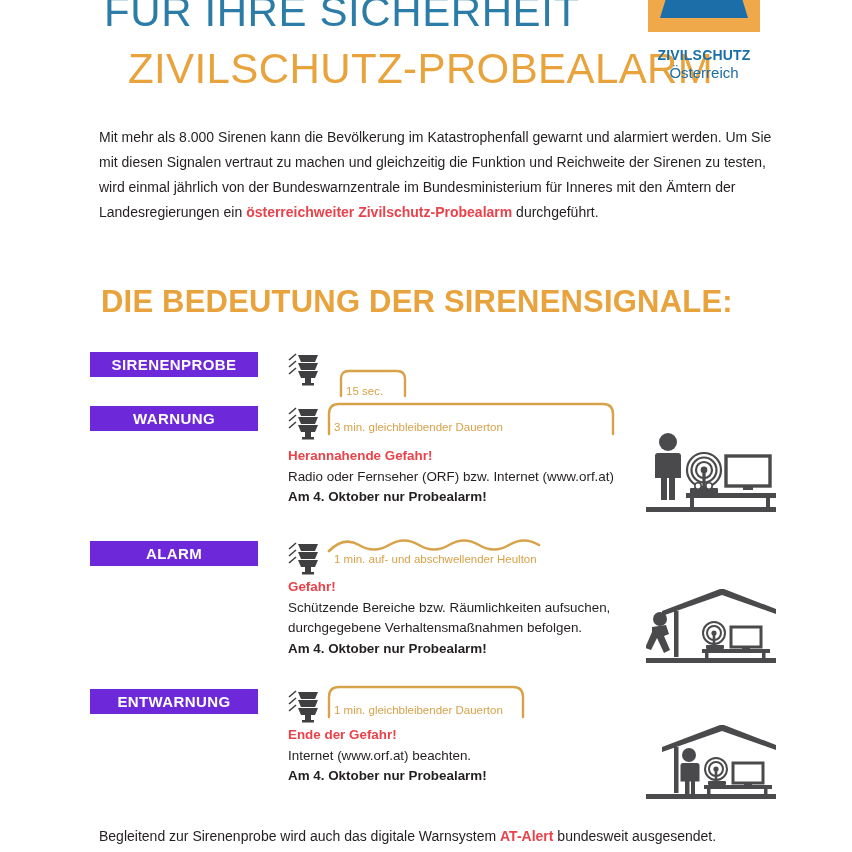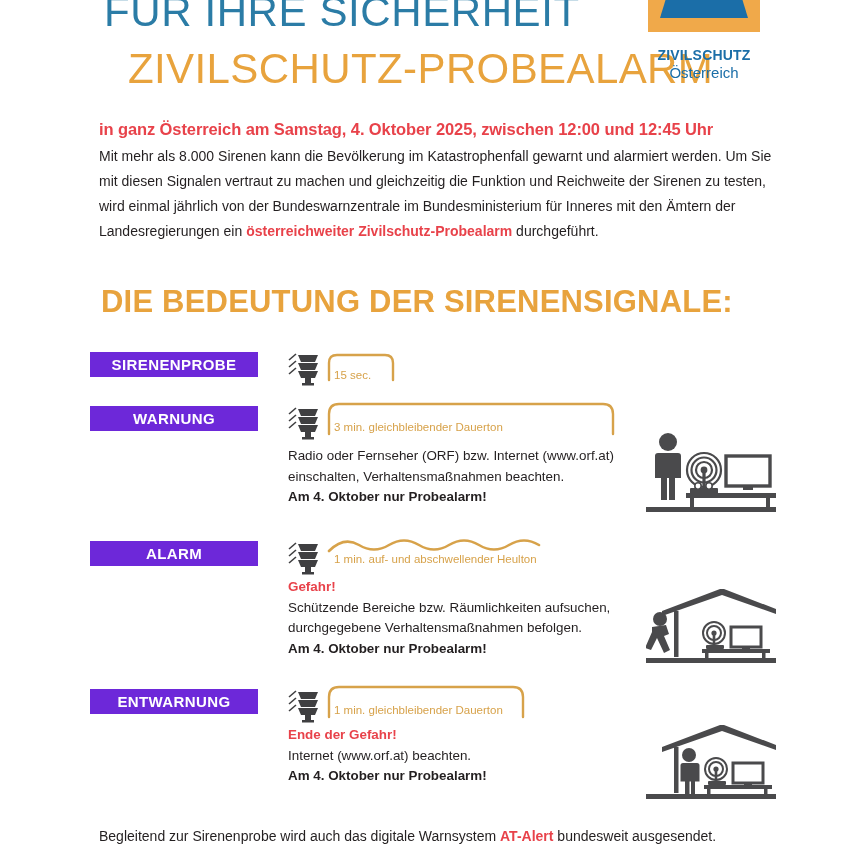--- a/index.html
+++ b/index.html
@@ -217,21 +217,20 @@
   <div id="logo">
     <div id="logo-mark">
       <div id="logo-roof"></div>
     </div>
     <div id="logo-text1">ZIVILSCHUTZ</div>
     <div id="logo-text2">Österreich</div>
   </div>
 </div>
 
 <div id="intro">
-  <div id="intro-headline">in ganz Österreich am Samstag, 4. Oktober 2025, zwischen 12:00 und 12:45 Uhr</div>
   <div id="intro-paragraph">
     <span>Mit mehr als 8.000 Sirenen kann die Bevölkerung im Katastrophenfall gewarnt und alarmiert werden. Um Sie mit diesen Signalen vertraut zu machen und gleichzeitig die Funktion und Reichweite der Sirenen zu testen, wird einmal jährlich von der Bundeswarnzentrale im Bundesministerium für Inneres mit den Ämtern der Landesregierungen ein </span><span class="hl-red">österreichweiter Zivilschutz-Probealarm</span><span> durchgeführt.</span>
   </div>
 </div>
 
 <div id="section-heading">DIE BEDEUTUNG DER SIRENENSIGNALE:</div>
 
 <div class="signal-row" style="top:352px;">
   <div class="badge">SIRENENPROBE</div>
 
@@ -243,21 +242,21 @@
       <rect x="17" y="28" width="6" height="6"></rect>
       <rect x="14" y="33" width="12" height="2.5"></rect>
     </g>
     <g stroke="#3f3f41" stroke-width="1.6" fill="none">
       <line x1="1" y1="10" x2="8" y2="4"></line>
       <line x1="1" y1="17" x2="8" y2="11"></line>
       <line x1="1" y1="24" x2="8" y2="18"></line>
     </g>
   </svg>
 
-  <div class="tone" style="top:0px;">
+  <div class="tone" style="top:16px;margin-left:12px;">
     <svg width="70" height="30" viewBox="0 0 70 30">
       <path d="M3 28 L3 11 Q3 3 11 3 L59 3 Q67 3 67 11 L67 28" fill="none" stroke="#d7a24a" stroke-width="2.4" stroke-linecap="round"></path>
     </svg>
     <div class="tone-label" style="left:8px; top:17px;">15 sec.</div>
   </div>
 </div>
 
 <div class="signal-row" style="top:406px;">
   <div class="badge">WARNUNG</div>
 
@@ -277,22 +276,22 @@
   </svg>
 
   <div class="tone" style="top:-6px;text-align:right;">
     <svg width="290" height="36" viewBox="0 0 290 36">
       <path d="M3 34 L3 14 Q3 4 13 4 L277 4 Q287 4 287 14 L287 34" fill="none" stroke="#d7a24a" stroke-width="2.4" stroke-linecap="round"></path>
     </svg>
     <div class="tone-label" style="left:8px; top:21px;">3 min. gleichbleibender Dauerton</div>
   </div>
 
   <div class="desc" style="top:40px;">
+    <div class="desc-title">Herannahende Gefahr!</div>
     <div>Radio oder Fernseher (ORF) bzw. Internet (www.orf.at)</div>
-    <div>einschalten, Verhaltensmaßnahmen beachten.</div>
     <div class="desc-bold">Am 4. Oktober nur Probealarm!</div>
   </div>
 
   <svg class="illus" style="left:646px; top:24px;" width="130" height="82" viewBox="0 0 130 82">
     <g fill="#4a4a4c">
 
       <circle cx="22" cy="12" r="9"></circle>
       <path d="M12 23 h20 a3 3 0 0 1 3 3 v22 h-6 v22 h-6 v-22 h-2 v22 h-6 v-22 h-6 v-22 a3 3 0 0 1 3 -3 z"></path>
 
       <g transform="translate(58,40)">

